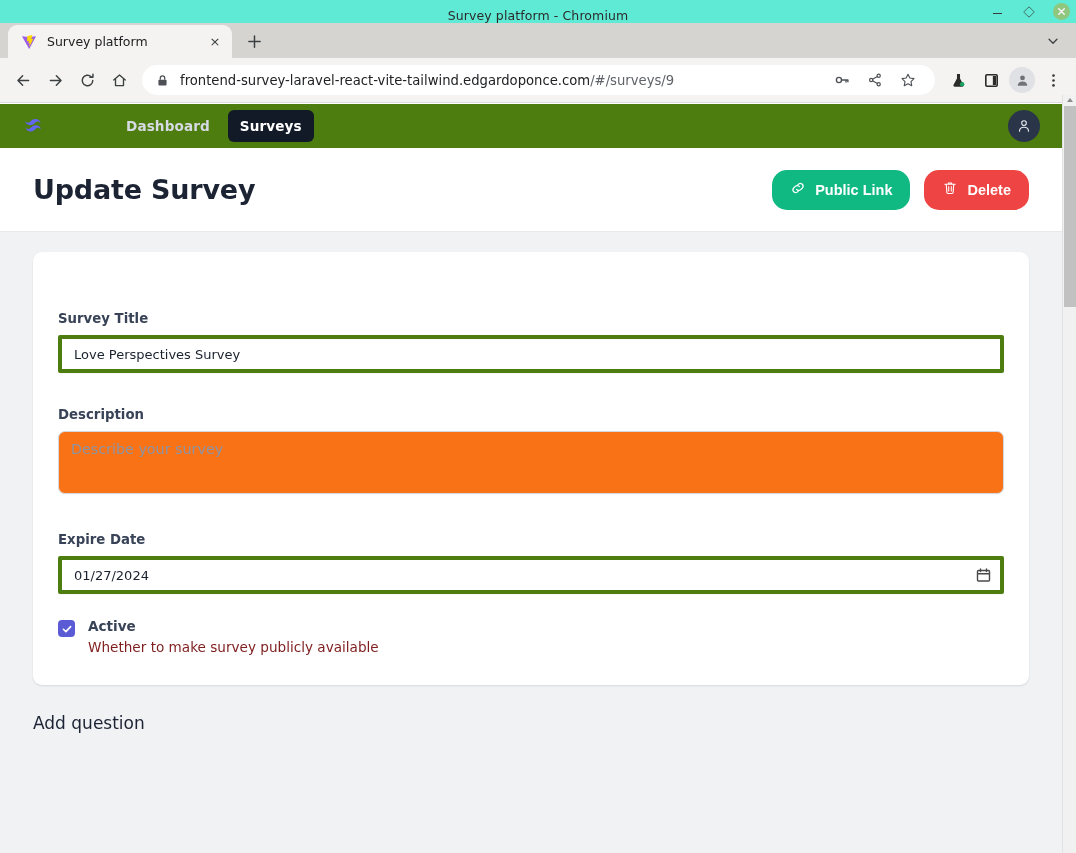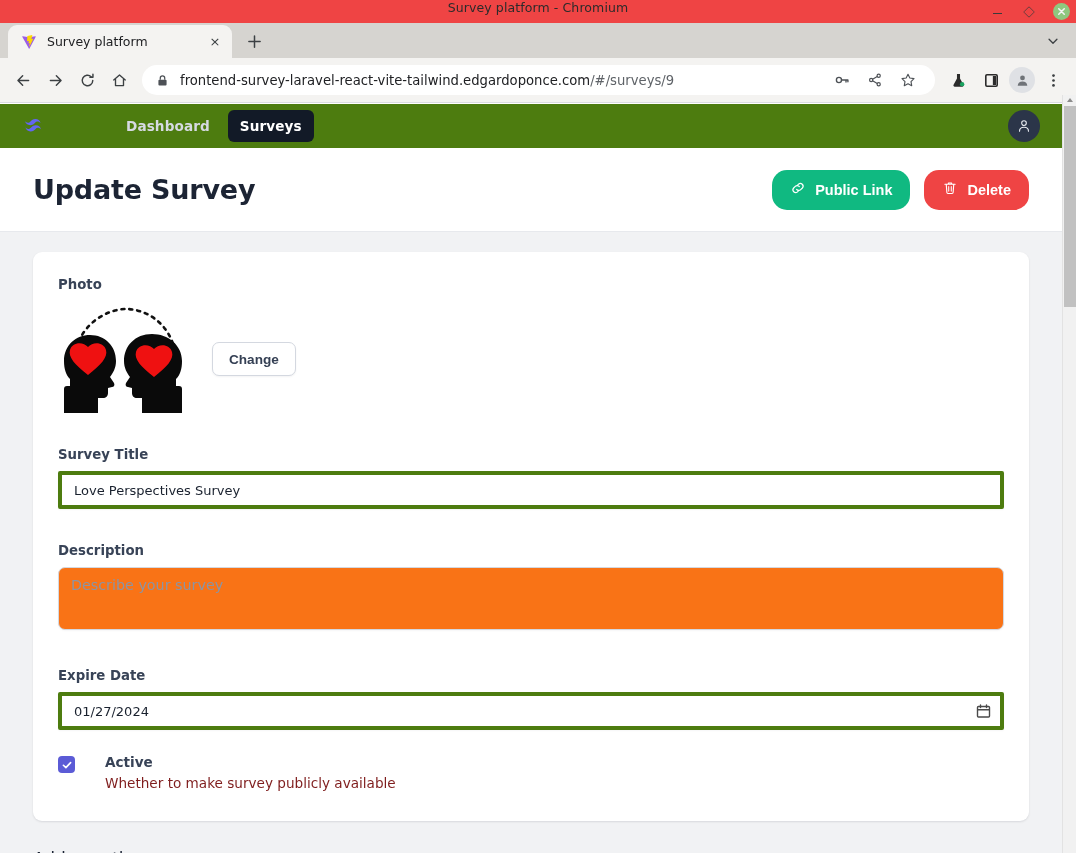--- a/index.html
+++ b/index.html
@@ -6,22 +6,22 @@
   html, body {
     width: 1076px; height: 853px;
     font-family: "DejaVu Sans", "Liberation Sans", sans-serif;
     overflow: hidden;
     background: #ffffff;
   }
   body { position: relative; }
 
   
   .titlebar {
-    height: 23px; background: #ef4444;
-    display: flex; align-items: flex-start; justify-content: center;
+    height: 23px; background: #5eead4;
+    display: flex; align-items: flex-end; justify-content: center;
     position: relative;
   }
   .titlebar-text { font-size: 12.5px; color: #2b2b2b; letter-spacing: .1px; }
   .win-controls {
     position: absolute; right: 6px; top: 0; height: 23px;
     display: flex; align-items: center; gap: 16px;
   }
   .win-btn { width: 16px; height: 16px; position: relative; cursor: default;
              display: flex; align-items: center; justify-content: center; }
   .win-min::before {
@@ -180,21 +180,21 @@
     box-shadow: 0 1px 2px rgba(16,24,40,.04);
   }
   .textarea::placeholder { color: #8d94a3; }
   .date-wrap { position: relative; }
   .date-cal {
     position: absolute; right: 13px; top: 50%; transform: translateY(-50%);
     width: 15px; height: 15px;
   }
 
   
-  .check-row { display: flex; margin-top: 24px; gap: 30px; }
+  .check-row { display: flex; margin-top: 24px; gap: 13px; }
   .checkbox {
     width: 17px; height: 17px; border-radius: 4px; background: #5b5bd6;
     flex: 0 0 17px; margin-top: 2px;
     display: flex; align-items: center; justify-content: center;
   }
   .checkbox svg { width: 12px; height: 12px; }
   .check-title { font-size: 13.6px; font-weight: 700; color: #384357; }
   .check-sub { font-size: 13.6px; color: #7f1d1d; margin-top: 5px; }
 
   .add-question {
@@ -379,37 +379,20 @@
             </svg>
         </span>
         <span>Delete</span>
       </button>
     </div>
   </div>
 
   <div class="card-wrap">
     <div class="card">
 
-      <div>
-        <span class="field-label">Photo</span>
-        <div class="photo-row">
-          <div class="photo-thumb">
-            <svg viewBox="0 0 130 108" aria-hidden="true">
-              <path d="M16 52 C22 16, 52 4, 68 4 C86 4, 112 16, 118 50" stroke="#111" stroke-width="2.6" fill="none" stroke-linecap="round" stroke-dasharray="3 5"></path>
-
-              <path d="M6 108 V84 C6 82 7 81 9 81 H12 V74 C8 70 6 64 6 56 C6 40 18 30 32 30 C47 30 58 41 58 56 C58 63 55 68 52 72 L56 78 C57 80 56 82 54 82 L50 83 V88 C50 91 48 93 45 93 H40 V108 Z" fill="#0a0a0a"></path>
-              <path d="M30 42 C25 36 14 37 12 45 C10 52 17 60 30 70 C43 60 50 52 48 45 C46 37 35 36 30 42 Z" fill="#ef1111"></path>
-
-              <path d="M124 108 V84 C124 82 123 81 121 81 H118 V74 C122 70 124 64 124 56 C124 40 110 29 94 29 C77 29 66 41 66 56 C66 63 69 68 72 72 L68 78 C67 80 68 82 70 82 L74 83 V88 C74 91 76 93 79 93 H84 V108 Z" fill="#0a0a0a"></path>
-              <path d="M96 44 C91 38 80 39 78 47 C76 54 83 62 96 72 C109 62 116 54 114 47 C112 39 101 38 96 44 Z" fill="#ef1111"></path>
-            </svg>
-          </div>
-          <button class="btn-change">Change</button>
-        </div>
-      </div>
 
       <div class="field-block">
         <span class="field-label">Survey Title</span>
         <input class="text-input" type="text" value="Love Perspectives Survey" style="">
       </div>
 
       <div class="field-block">
         <span class="field-label">Description</span>
         <textarea class="textarea" placeholder="Describe your survey" style=""></textarea>
       </div>

